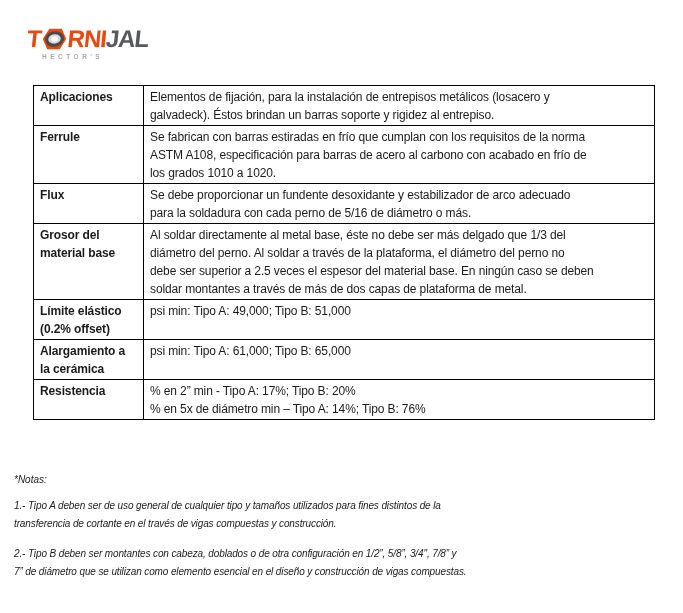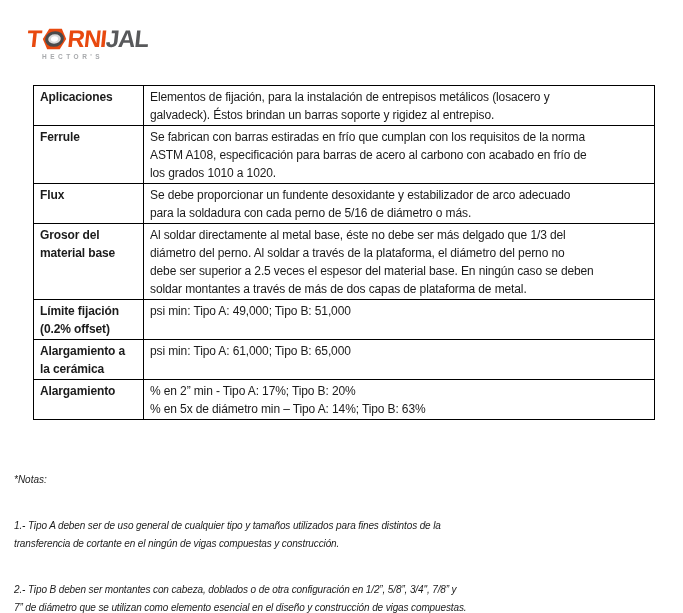--- a/index.html
+++ b/index.html
@@ -26,22 +26,22 @@
                   overflow:hidden; }
   td.lbl { width:99px; font-weight:bold; font-size:11.6px; padding-left:5px; }
   .ln { white-space:nowrap; letter-spacing:-0.12px; }
   tr.r1{height:37px} tr.r2{height:55px} tr.r3{height:36px} tr.r4{height:35px}
   tr.r5{height:74px} tr.r6{height:36px} tr.r7{height:37px} tr.r8{height:37px}
   tr.r9{height:38px}
 
   
   .notes { position:absolute; left:14px; top:471px; width:665px;
            font-size:10px; line-height:18px;font-style:italic; }
-  .note-item { margin-top:28px; }
-  .note-item + .note-item { margin-top:28px; }
+  .note-item { margin-top:8px; }
+  .note-item + .note-item { margin-top:12px; }
 </style>
 </head>
 <body>
 
 <div class="page">
 
   <div class="logo">
     <div class="brand">
       <span class="seg-orange">T</span>
       <svg class="nut" viewBox="0 0 32 28">
@@ -93,53 +93,53 @@
         </td>
         <td>
           <div class="ln">Al soldar directamente al metal base, éste no debe ser más delgado que 1/3 del</div>
           <div class="ln">diámetro del perno. Al soldar a través de la plataforma, el diámetro del perno no</div>
           <div class="ln">debe ser superior a 2.5 veces el espesor del material base. En ningún caso se deben</div>
           <div class="ln">soldar montantes a través de más de dos capas de plataforma de metal.</div>
         </td>
       </tr>
       <tr class="r6">
         <td class="lbl">
-          <div class="ln">Límite fijación</div>
+          <div class="ln">Límite elástico</div>
           <div class="ln">(0.2% offset)</div>
         </td>
         <td>
           <div class="ln">psi min: Tipo A: 49,000; Tipo B: 51,000</div>
         </td>
       </tr>
       <tr class="r7">
         <td class="lbl">
           <div class="ln">Alargamiento a</div>
           <div class="ln">la cerámica</div>
         </td>
         <td>
           <div class="ln">psi min: Tipo A: 61,000; Tipo B: 65,000</div>
         </td>
       </tr>
       <tr class="r8">
         <td class="lbl">
-          <div class="ln">Alargamiento</div>
+          <div class="ln">Resistencia</div>
         </td>
         <td>
           <div class="ln">% en 2” min -  Tipo A: 17%; Tipo B: 20%</div>
-          <div class="ln">% en 5x de diámetro min – Tipo A: 14%; Tipo B: 63%</div>
+          <div class="ln">% en 5x de diámetro min – Tipo A: 14%; Tipo B: 76%</div>
         </td>
       </tr>
     </tbody>
   </table>
 
   <div class="notes">
     <div>*Notas:</div>
     <div class="note-item">
       <div class="ln">1.- Tipo A deben ser de uso general de cualquier tipo y tamaños utilizados para fines distintos de la</div>
-      <div class="ln">transferencia de cortante en el ningún de vigas compuestas y construcción.</div>
+      <div class="ln">transferencia de cortante en el través de vigas compuestas y construcción.</div>
     </div>
     <div class="note-item">
       <div class="ln">2.- Tipo B deben ser montantes con cabeza, doblados o de otra configuración en 1/2”, 5/8”, 3/4", 7/8” y</div>
       <div class="ln">7” de diámetro que se utilizan como elemento esencial en el diseño y construcción de vigas compuestas.</div>
     </div>
   </div>
 
 </div>
 
 </body></html>

